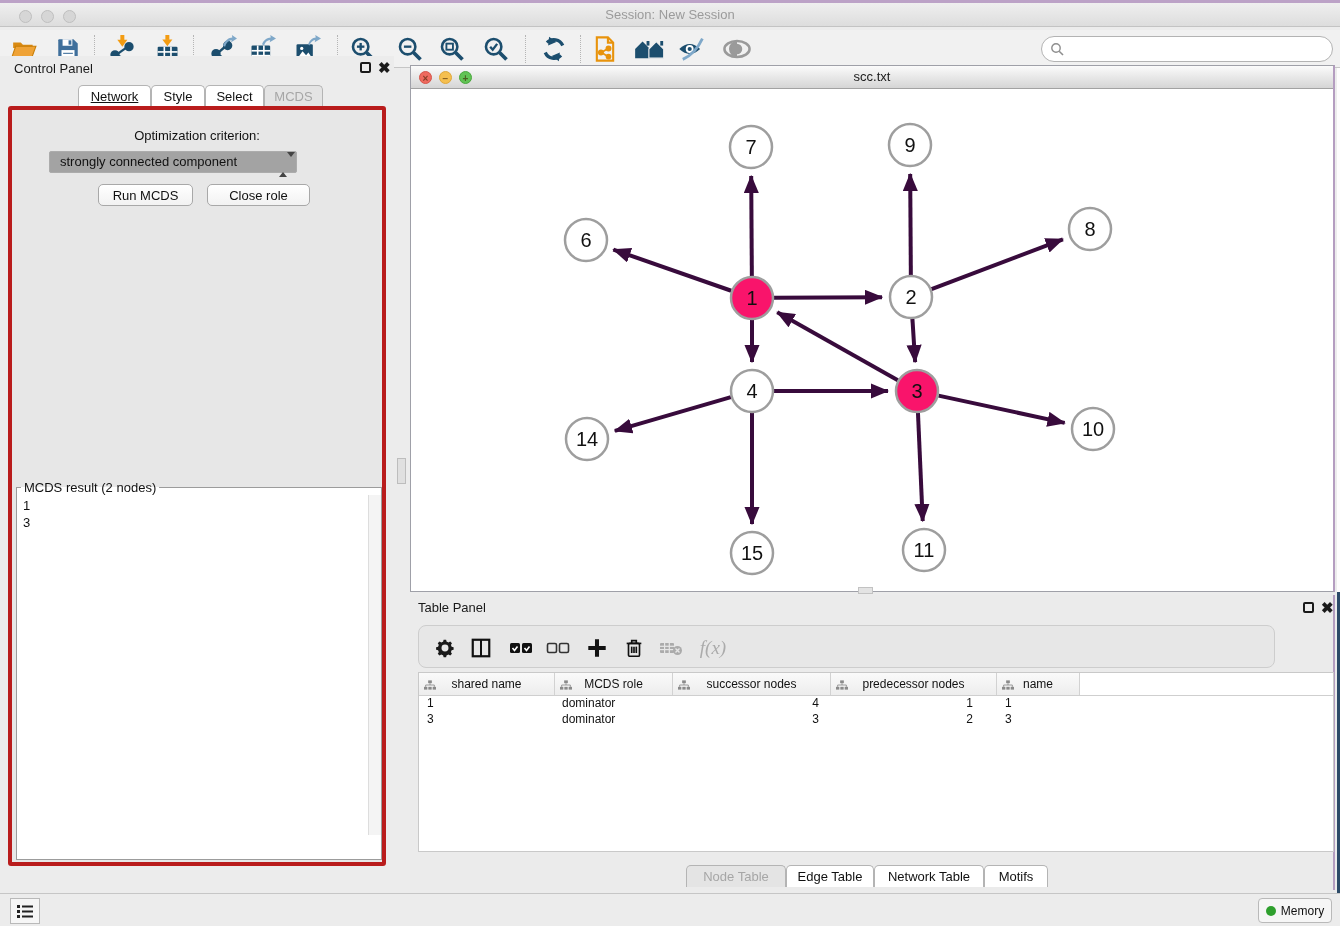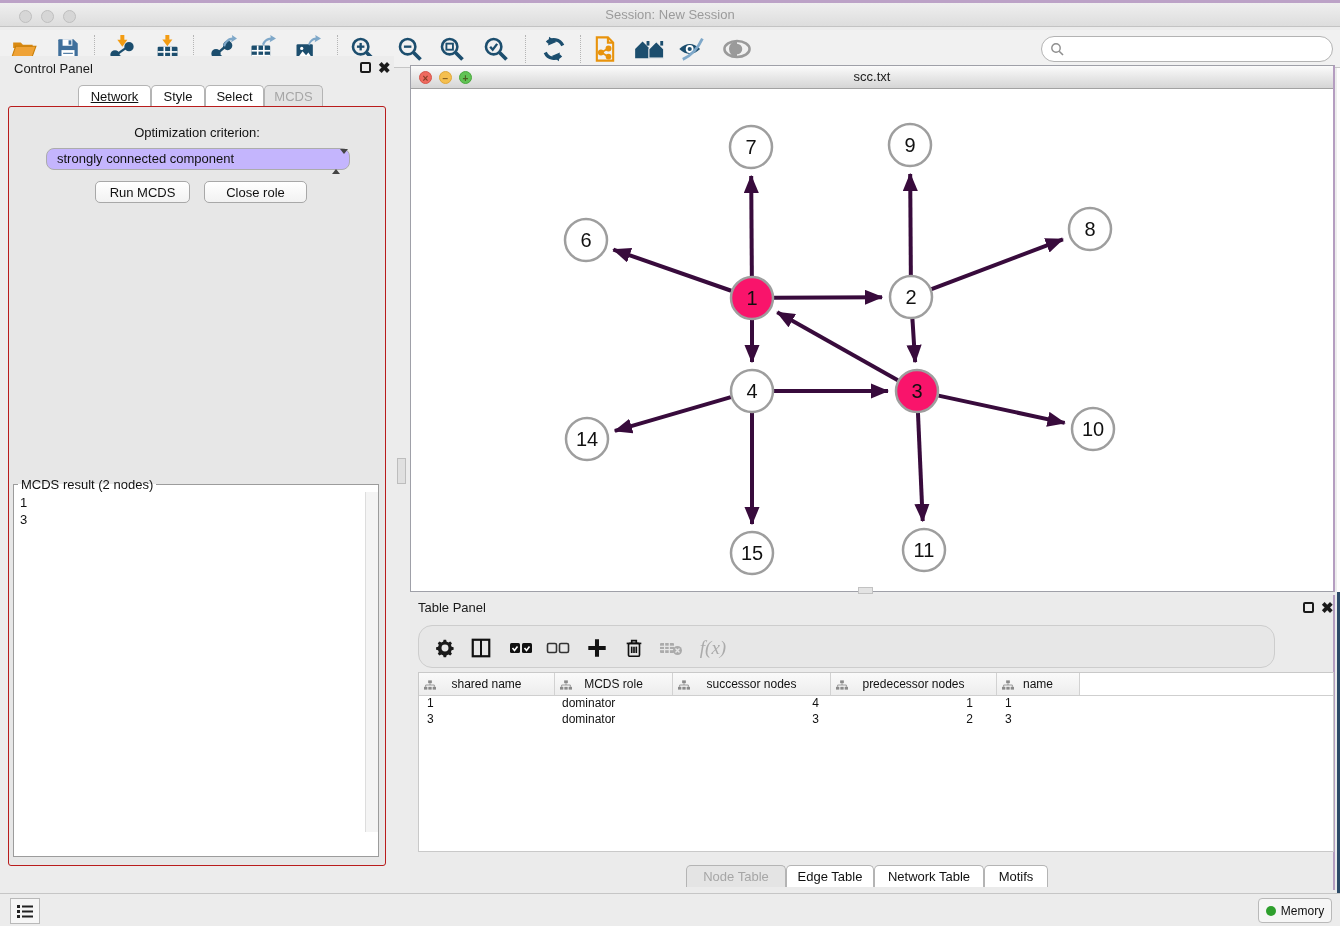--- a/index.html
+++ b/index.html
@@ -27,24 +27,24 @@
   #control-panel { left:0; top:56px; width:394px; height:816px; background:#ECECEC; }
   #cp-header { position:absolute; left:0; top:0; width:100%; height:26px; }
   #cp-header .t { position:absolute; left:14px; top:5px; font-size:13px; color:#1A1A1A; }
   .win-max { position:absolute; width:11px; height:11px; border:2px solid #1A1A1A; border-radius:2px; background:transparent; cursor:pointer; }
   .win-close { position:absolute; font-size:15px; font-weight:bold; color:#1A1A1A; cursor:pointer; line-height:11px; }
   .tab { position:absolute; height:22px; background:#FFF; border:1px solid #B4B4B4; border-bottom:none;
     border-radius:5px 5px 0 0; font-size:13px; color:#111; text-align:center; line-height:21px; cursor:pointer; }
   .tab.sel { background:#E4E4E4; color:#A6A6A6; }
   #cp-tabs .tab { top:0; }
   #cp-content { position:absolute; left:8px; top:50px; width:378px; height:760px; background:#E7E7E7;
-    border:1px solid #b91c1c; border-radius:3px; }
+    border:4px solid #b91c1c; border-radius:3px; }
   #opt-label { position:absolute; left:0; top:18px; width:100%; text-align:center; font-size:13px; color:#111; }
-  #criterion { position:absolute; left:37px; top:41px; width:304px; height:22px; background:#c4b5fd; border:1px solid #ACACAC;
-    border-radius:8px; font-size:13px; color:#111; line-height:20px; padding-left:10px; cursor:pointer; }
+  #criterion { position:absolute; left:37px; top:41px; width:248px; height:22px; background:#a3a3a3; border:1px solid #ACACAC;
+    border-radius:2px; font-size:13px; color:#111; line-height:20px; padding-left:10px; cursor:pointer; }
   #criterion .stepper { position:absolute; right:7px; top:3px; width:10px; height:16px; }
   .tri-up { width:0; height:0; border-left:4px solid transparent; border-right:4px solid transparent; border-bottom:5px solid #444; margin-bottom:3px; }
   .tri-dn { width:0; height:0; border-left:4px solid transparent; border-right:4px solid transparent; border-top:5px solid #444; }
   .pbtn { position:absolute; top:74px; height:22px; background:linear-gradient(#FFFFFF,#F2F2F2); border:1px solid #A8A8A8;
     border-radius:5px; font-size:13px; color:#111; cursor:pointer; font-family:"Liberation Sans",sans-serif; }
   #mcds-result { position:absolute; left:4px; top:370px; width:366px; height:380px; border:1px solid #9C9C9C;
     background:#FFF; }
   #mcds-result legend { font-size:13px; color:#111; margin-left:4px; padding:0 3px; }
   #result-list { position:absolute; left:0px; top:0px; right:14px; bottom:0; font-size:13px; color:#111; padding:2px 0 0 6px; line-height:17px; }
   #result-scroll { position:absolute; right:0; top:0; width:13px; height:100%; background:#F4F4F4; border-left:1px solid #DDD; }
@@ -63,21 +63,21 @@
     font-size:10px; line-height:13px; text-align:center; color:rgba(60,30,0,.6); font-weight:bold; }
   #mac-close { left:8px;  background:#EE6A5E; border:1px solid #D5544A; }
   #mac-min   { left:28px; background:#F5BF4F; border:1px solid #DFA73B; }
   #mac-zoom  { left:48px; background:#61C354; border:1px solid #4AA73E; }
   #graph-svg { position:absolute; left:0; top:23px; }
 
   
   #table-panel { left:410px; top:595px; width:925px; height:295px; background:#EBEBEB; border-right:2px solid #B49DC0; }
   #tp-header .t { position:absolute; left:8px; top:5px; font-size:13px; color:#1A1A1A; }
   #tp-toolbar { position:absolute; left:8px; top:30px; width:857px; height:43px; background:#E7E7E7;
-    border:1px solid #CDCDCD; border-radius:14px; }
+    border:1px solid #CDCDCD; border-radius:8px; }
   .tp-ic { position:absolute; top:6px; width:32px; height:32px; background:transparent; border:none; cursor:pointer;
     display:flex; align-items:center; justify-content:center; }
   .fx { font-family:"Liberation Serif", serif; font-style:italic; font-size:19px; color:#ABABAB; }
   #tp-table { position:absolute; left:8px; top:77px; width:916px; height:180px; background:#FFF; border:1px solid #C9C9C9; }
   #tp-thead { display:flex; height:23px; border-bottom:1px solid #CFCFCF; }
   .th { position:relative; background:linear-gradient(#FAFAFA,#EDEDED); border-right:1px solid #D2D2D2;
     font-size:12px; color:#111; display:flex; align-items:center; justify-content:center; cursor:pointer; }
   .th .sorticon { position:absolute; left:5px; top:6px; }
   .th-fill { flex:1; background:#FFF; }
   .tr { display:flex; height:16px; font-size:12px; color:#111; cursor:default; }

